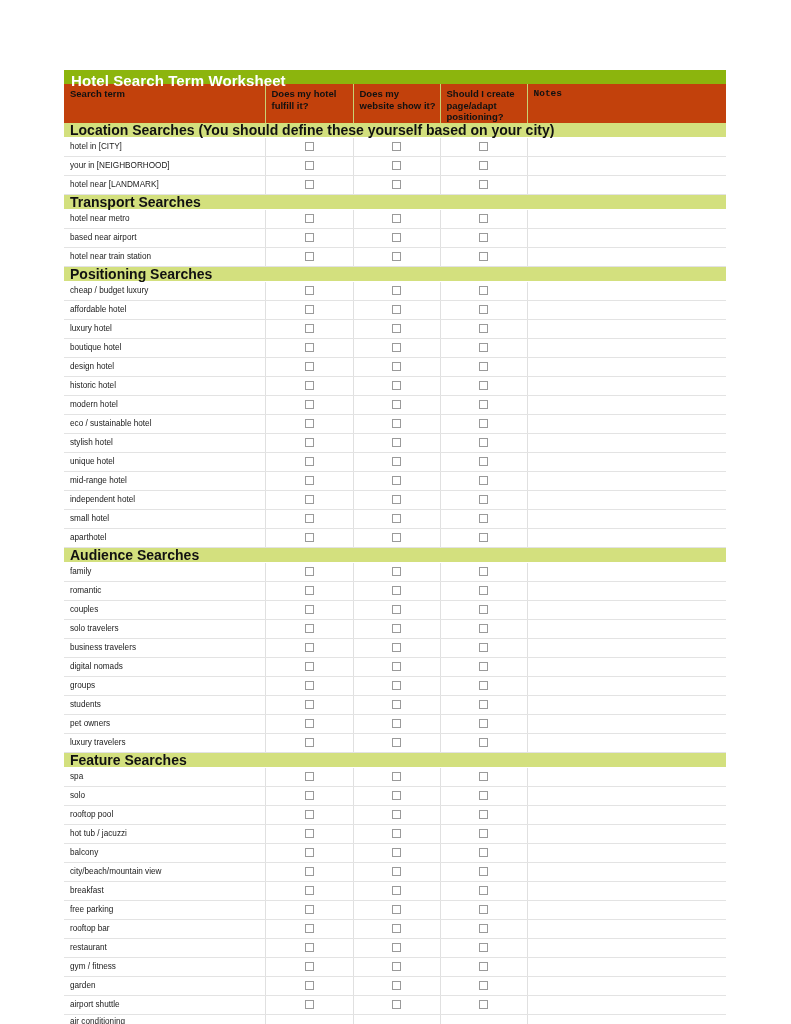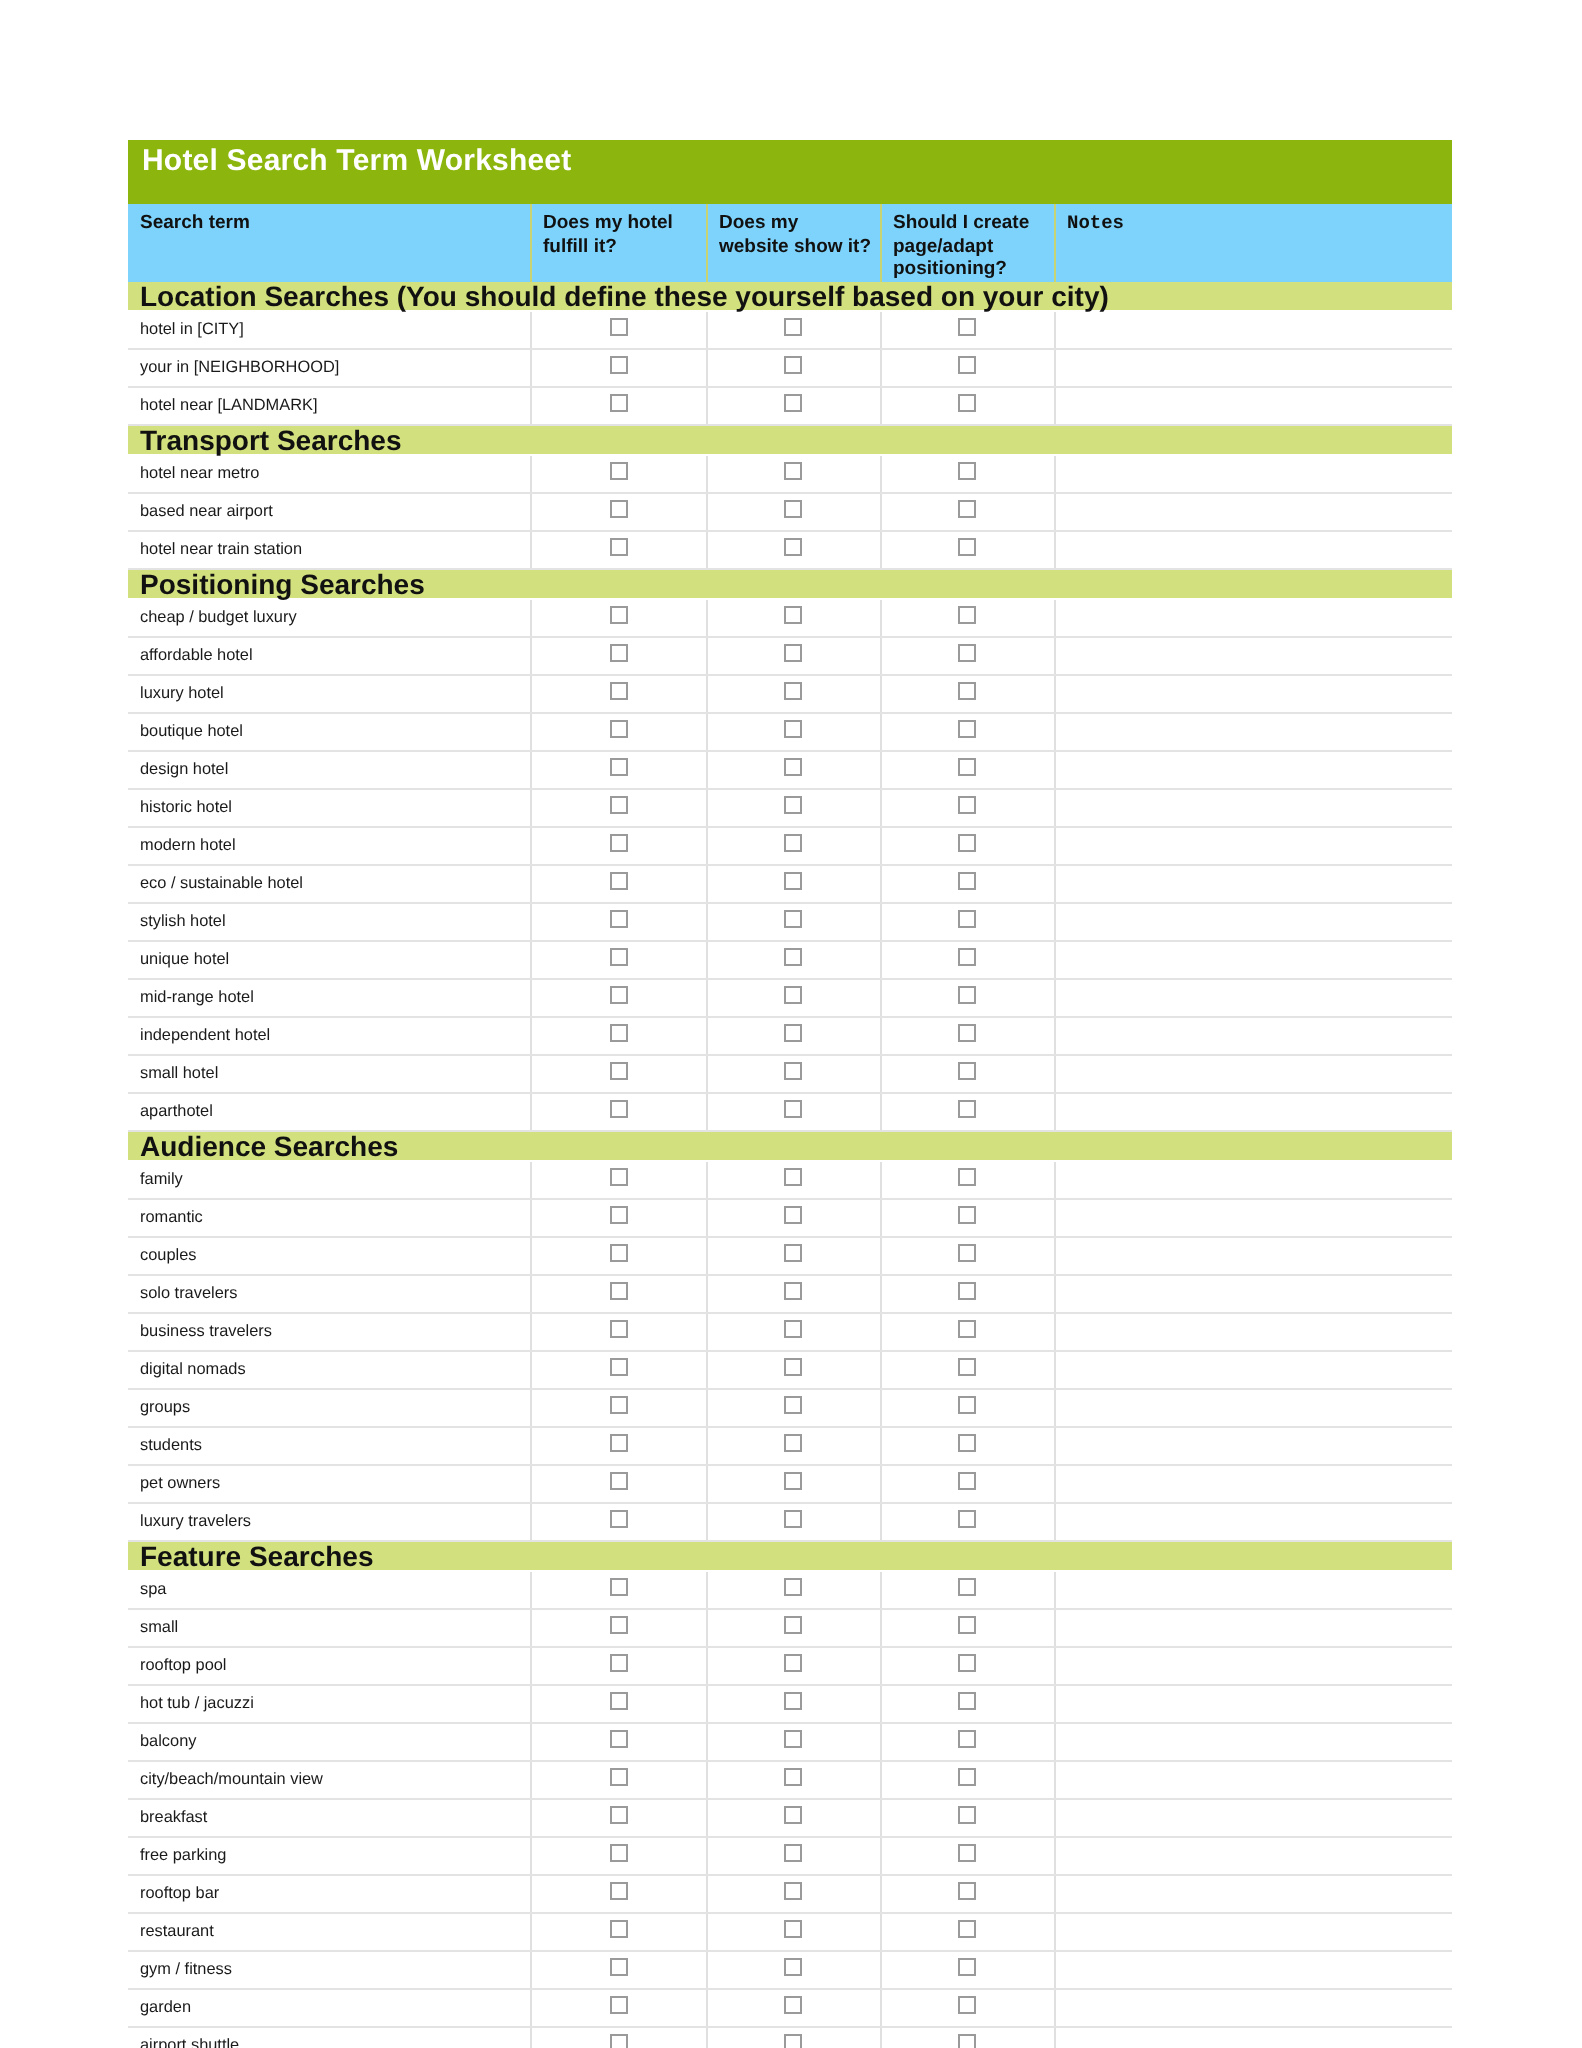--- a/index.html
+++ b/index.html
@@ -18,21 +18,21 @@
   #sheet {
     position: absolute;
     left: 64px;
     top: 70px;
     width: 662px;
   }
 
   
   .title-bar {
     background: #8cb50d;
-    height: 32px;
+    height: 14px;
     line-height: 22px;
     padding: 0 0 0 7px;
     box-sizing: border-box;
   }
   .title-bar .title-text {
     color: #ffffff;
     font-size: 15px;
     font-weight: bold;
     letter-spacing: .1px;
     white-space: nowrap;
@@ -45,21 +45,21 @@
     table-layout: fixed;
   }
   table.ws col.c-term   { width: 201px; }
   table.ws col.c-chk1   { width: 88px; }
   table.ws col.c-chk2   { width: 87px; }
   table.ws col.c-chk3   { width: 87px; }
   table.ws col.c-notes  { width: 199px; }
 
   
   tr.col-head td {
-    background: #7dd3fc;
+    background: #c2410c;
     vertical-align: top;
     font-size: 9.5px;
     font-weight: bold;
     color: #111111;
     padding: 4px 4px 0 6px;
     height: 37px;
     line-height: 11.5px;
     border-right: 1px solid #c8d373;
     box-sizing: border-box;
   }
@@ -370,21 +370,21 @@
           <td colspan="5">Feature Searches</td>
         </tr>
         <tr class="item">
           <td class="term">spa</td>
           <td class="chk"><span class="checkbox"></span></td>
           <td class="chk"><span class="checkbox"></span></td>
           <td class="chk"><span class="checkbox"></span></td>
           <td class="notes-cell"></td>
         </tr>
         <tr class="item">
-          <td class="term">small</td>
+          <td class="term">solo</td>
           <td class="chk"><span class="checkbox"></span></td>
           <td class="chk"><span class="checkbox"></span></td>
           <td class="chk"><span class="checkbox"></span></td>
           <td class="notes-cell"></td>
         </tr>
         <tr class="item">
           <td class="term">rooftop pool</td>
           <td class="chk"><span class="checkbox"></span></td>
           <td class="chk"><span class="checkbox"></span></td>
           <td class="chk"><span class="checkbox"></span></td>

